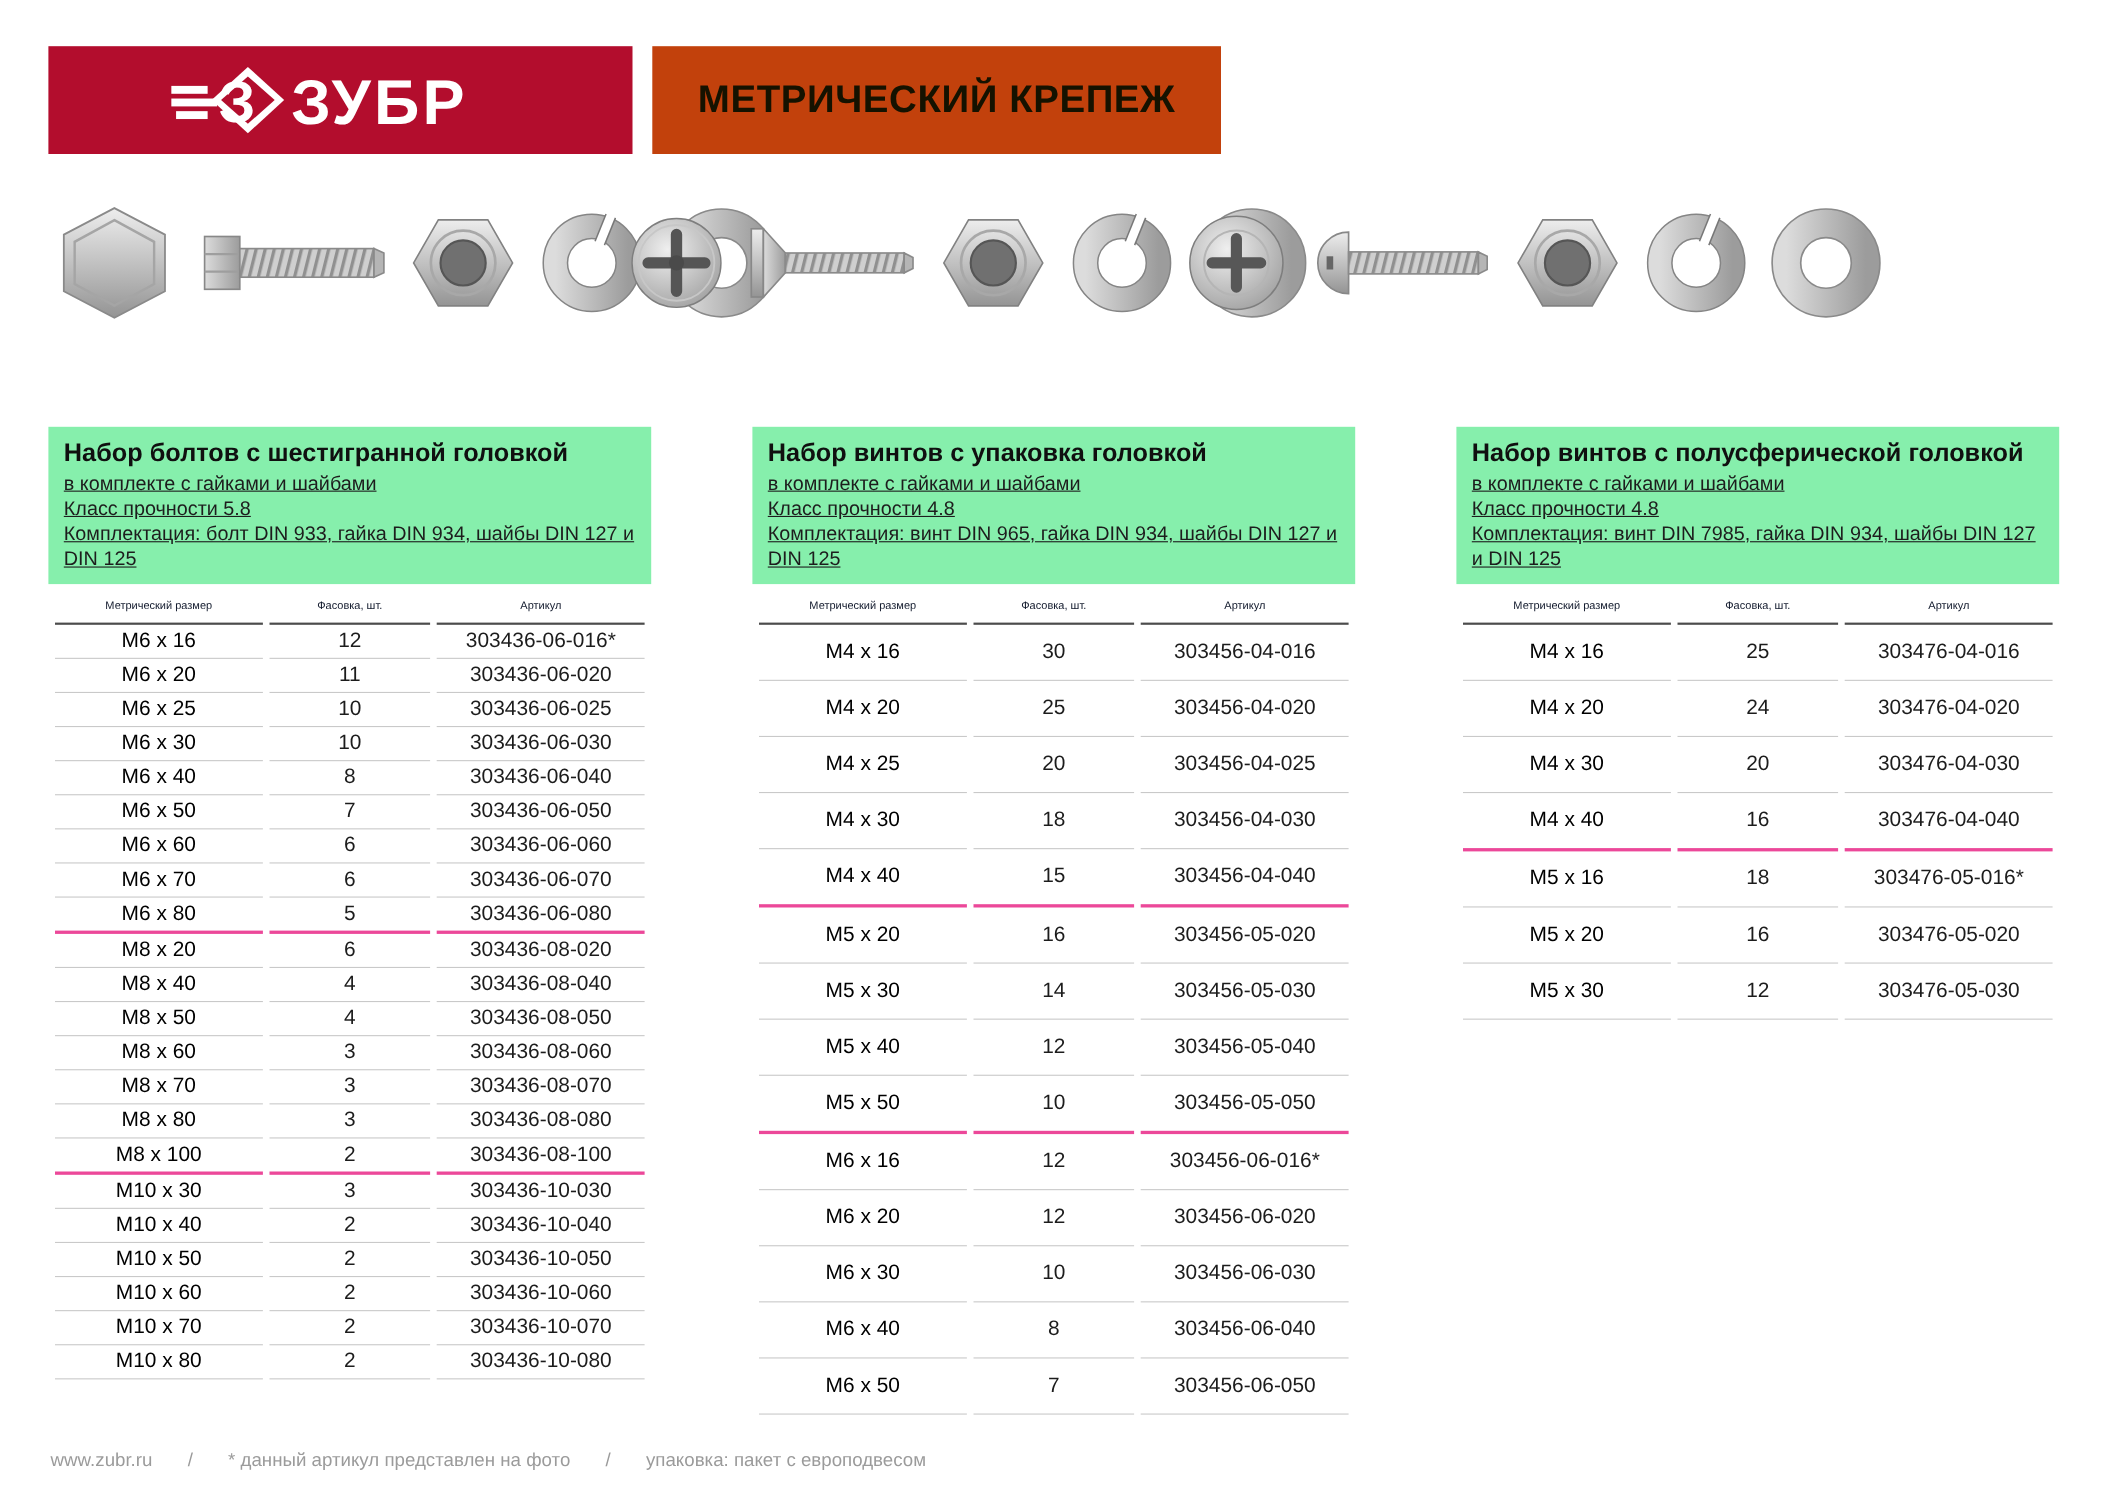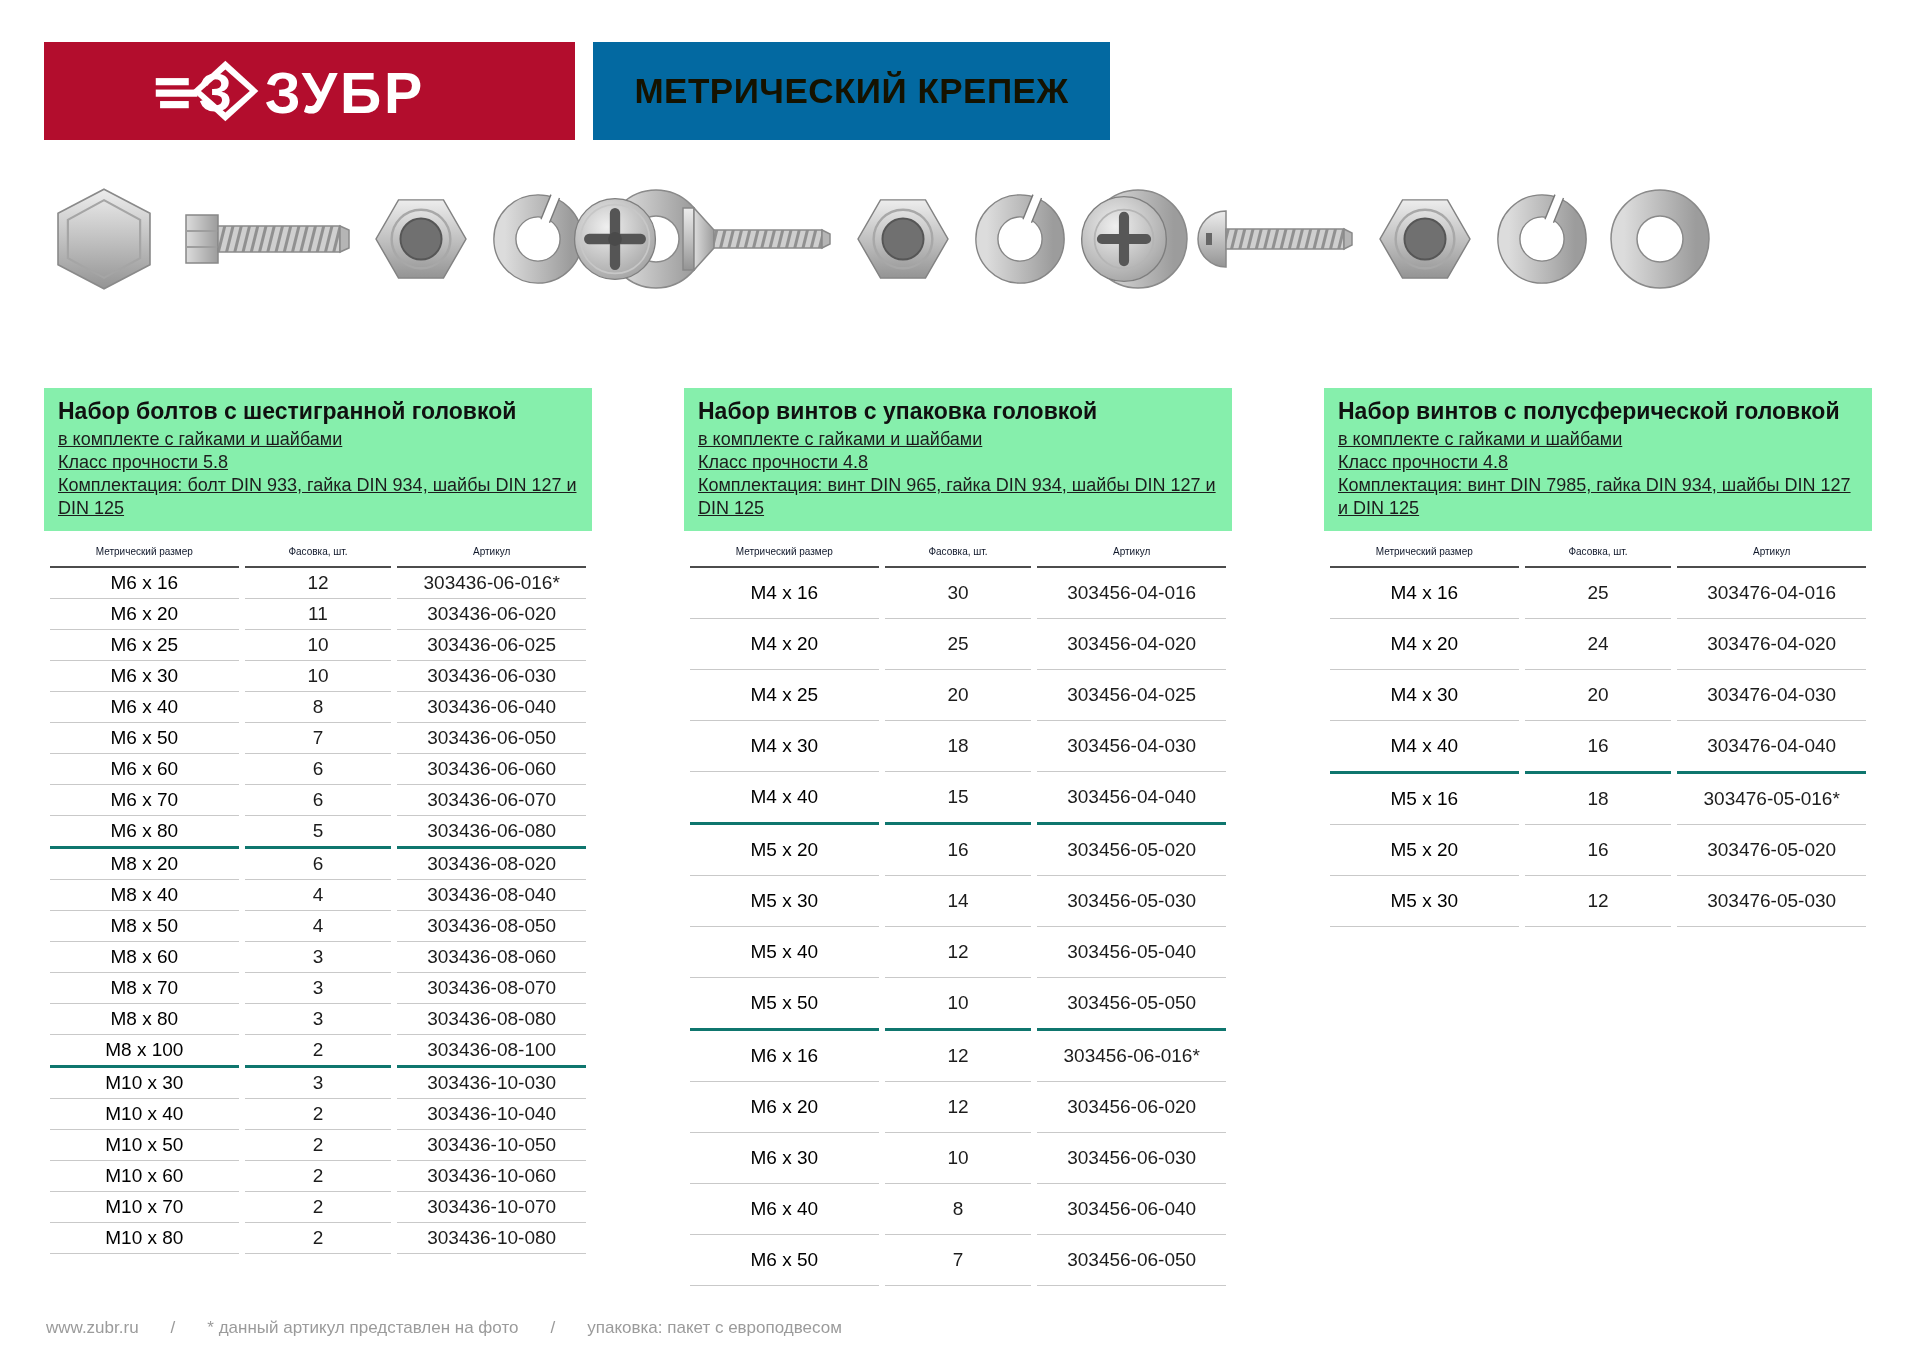--- a/index.html
+++ b/index.html
@@ -4,21 +4,21 @@
 <style>
   html,body{margin:0;padding:0;background:#fff;}
   .page{position:relative;width:1920px;height:1357px;background:#ffffff;
         font-family:"Liberation Sans",sans-serif;overflow:hidden;}
 
   
   .brand-box{position:absolute;left:44px;top:42px;width:531px;height:98px;
              background:#b30d2d;display:flex;align-items:center;justify-content:center;}
   .brand-box svg{width:340px;height:66px;}
   .title-box{position:absolute;left:593px;top:42px;width:517px;height:98px;
-             background:#0369a1;display:flex;align-items:center;justify-content:center;
+             background:#c2410c;display:flex;align-items:center;justify-content:center;
              font-size:35px;font-weight:bold;color:#151200;letter-spacing:.5px;}
 
   
   .photos{position:absolute;top:163px;height:152px;display:flex;align-items:center;gap:22px;}
   #photos-0{left:48px;}
   #photos-1{left:572px;}
   #photos-2{left:1078px;}
   .photo{display:flex;align-items:center;}
   .hex-head svg{width:112px;height:104px;}
   .hex-bolt svg{width:168px;height:92px;}
@@ -38,21 +38,21 @@
   .info h2{margin:0 0 2px 0;font-size:23px;line-height:29px;color:#101010;}
   .info p{margin:0;font-size:18px;line-height:23px;color:#1d1d1d;text-decoration:underline;}
 
   table{width:100%;border-collapse:separate;border-spacing:6px 0;margin-top:2px;}
   th{font-size:10px;font-weight:normal;color:#0f172a;padding:13px 0 9px 0;
      border-bottom:2px solid #4c4c4c;text-align:center;}
   td{text-align:center;border-bottom:1px solid #c9c9c9;font-size:19px;color:#1c1c1c;}
   .compact td{padding:4px 0;}
   .roomy td{padding:14px 0;}
   td.size{font-weight:normal;color:#000;}
-  tr.group-end td{border-bottom:3px solid #0f766e;}
+  tr.group-end td{border-bottom:3px solid #ec4899;}
 
   
   .footer{position:absolute;left:46px;top:1318px;display:flex;gap:32px;
           font-size:17px;color:#9b9b9b;}
 </style>
 </head>
 <body>
 
 <svg width="0" height="0" style="position:absolute" aria-hidden="true">
   <defs>

